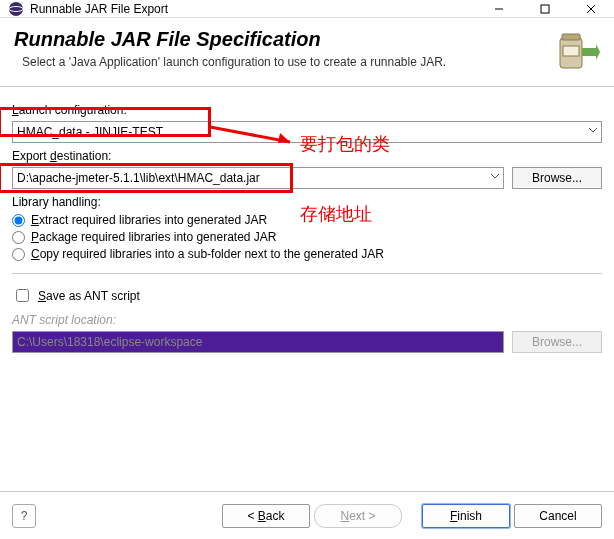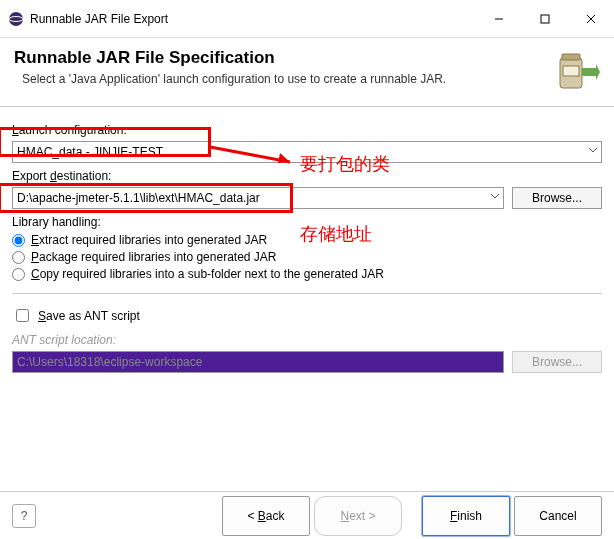--- a/index.html
+++ b/index.html
@@ -1,25 +1,25 @@
 <!DOCTYPE html>
 <html><head>
 <meta charset="utf-8">
 <style>
 * { box-sizing: border-box; font-family: "Segoe UI", Tahoma, sans-serif; font-size: 12px; }
 body { margin: 0; background: #fff; width: 614px; height: 539px; overflow: hidden; }
 
-.titlebar { height: 38px; display: flex; align-items: center; padding: 0 0 0 8px; border-bottom: 1px solid #ddd; }
+.titlebar { height: 18px; display: flex; align-items: center; padding: 0 0 0 8px; border-bottom: 1px solid #ddd; }
 .titlebar .icon { width: 16px; height: 16px; margin-right: 6px; }
 .titlebar .title { flex: 1; }
 .winbtn { width: 46px; height: 30px; display: flex; align-items: center; justify-content: center; }
 
 .header { padding: 10px 14px 10px 14px; background: #fff; display: flex; position: relative; }
 .header-text { flex: 1; }
-.header h1 { margin: 0 0 4px 0; font-size: 17px; font-weight: bold; }
+.header h1 { margin: 0 0 4px 0; font-size: 20px; font-weight: bold; font-style: italic; }
 .header p { margin: 0 0 0 8px; color: #333; }
 .jar-icon { width: 48px; height: 48px; }
 
 .content { padding: 10px 12px; border-top: 1px solid #ccc; position: relative; }
 .label { display: block; margin: 6px 0 4px 0; }
 .combo, .textfield { width: 100%; height: 22px; border: 1px solid #999; padding: 0 4px; background: #fff; }
 .combo { appearance: none; position: relative; }
 .combo-wrap { position: relative; }
 .combo-arrow { position: absolute; right: 4px; top: 4px; pointer-events: none; }
 
@@ -33,21 +33,21 @@
 
 .hr { border: none; border-top: 1px solid #ccc; margin: 12px 0; }
 
 .check-row { display: flex; align-items: center; gap: 6px; }
 .disabled-text { color: #999; margin: 8px 0 4px 0; font-style: italic; }
 .disabled-input { background: #4c1d95; color: #888; }
 
 .footer { position: absolute; bottom: 0; left: 0; right: 0; height: 48px; border-top: 1px solid #ccc; display: flex; align-items: center; padding: 0 12px; gap: 4px; background: #fff; }
 .footer .help { width: 24px; height: 24px; border: 1px solid #aaa; border-radius: 3px; display: flex; align-items: center; justify-content: center; color: #555; }
 .footer .spacer { flex: 1; }
-.footer button { width: 88px; height: 40px; border: 1px solid #999; background: #fdfdfd; border-radius: 2px; }
+.footer button { width: 88px; height: 24px; border: 1px solid #999; background: #fdfdfd; border-radius: 2px; }
 .footer button:disabled { color: #999; border-color: #ccc; border-radius: 11px; }
 .footer button.primary { border-color: #3a6fd8; box-shadow: 0 0 0 1px #9bb8ee; }
 
 .redbox { position: absolute; border: 3px solid #e00; pointer-events: none; }
 .arrow { position: absolute; pointer-events: none; }
 .anno { position: absolute; color: #e00; font-size: 18px; font-family: Liberation Sans, sans-serif; pointer-events: none; }
 
 u { text-decoration: underline; }
 </style>
 </head>

